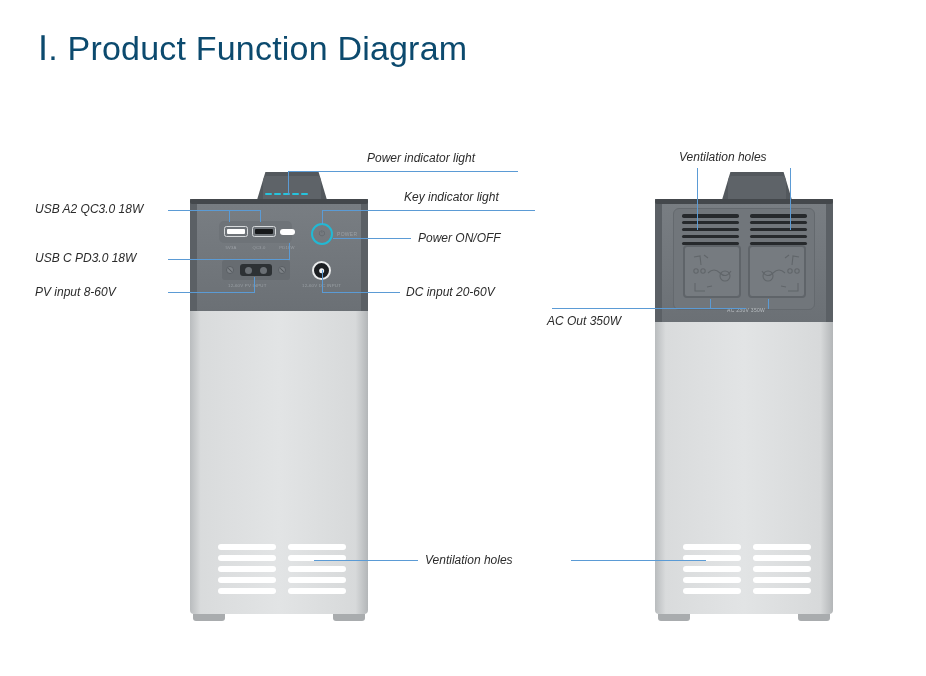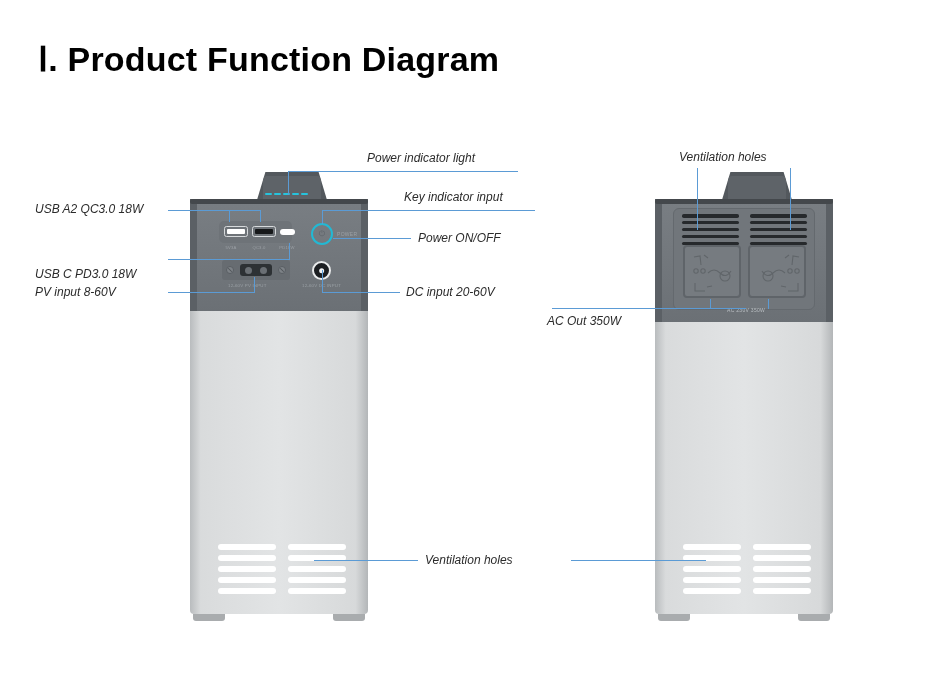--- a/index.html
+++ b/index.html
@@ -5,24 +5,24 @@
   * { box-sizing: border-box; margin: 0; padding: 0; }
   body {
     width: 926px; height: 676px;
     background: #ffffff;
     font-family: "Liberation Sans", sans-serif;
     position: relative;
     overflow: hidden;
   }
   .page-title {
     position: absolute;
-    left: 38px; top: 39px;
+    left: 38px; top: 28px;
     font-size: 34px;
-    color: #000000;
-    font-weight: 700;
+    color: #0c4a6e;
+    font-weight: 400;
     letter-spacing: 0.2px;
     white-space: nowrap;
   }
 
   
   .device { position: absolute; }
 
   .handle {
     position: absolute;
     background: #53585d;
@@ -403,37 +403,37 @@
         <span></span>
         <span></span>
     </div>
   </div>
 </div>
 
 <div class="label" style="left:367px; top:152px;">Power indicator light</div>
 <div class="lead h" style="left:288px; top:171px; width:230px;"></div>
 <div class="lead v" style="left:288px; top:171px; height:24px;"></div>
 
-<div class="label" style="left:404px; top:191px;">Key indicator input</div>
+<div class="label" style="left:404px; top:191px;">Key indicator light</div>
 <div class="lead h" style="left:322px; top:210px; width:213px;"></div>
 <div class="lead v" style="left:322px; top:210px; height:14px;"></div>
 
 <div class="label" style="left:418px; top:232px;">Power ON/OFF</div>
 <div class="lead h" style="left:333px; top:238px; width:78px;"></div>
 
 <div class="label" style="left:406px; top:286px;">DC input 20-60V</div>
 <div class="lead h" style="left:322px; top:292px; width:78px;"></div>
 <div class="lead v" style="left:322px; top:270px; height:22px;"></div>
 
 <div class="label" style="left:35px; top:203px;">USB A2 QC3.0 18W</div>
 <div class="lead h" style="left:168px; top:210px; width:93px;"></div>
 <div class="lead v" style="left:229px; top:210px; height:12px;"></div>
 <div class="lead v" style="left:260px; top:210px; height:12px;"></div>
 
-<div class="label" style="left:35px; top:268px;">USB C PD3.0 18W</div>
+<div class="label" style="left:35px; top:252px;">USB C PD3.0 18W</div>
 <div class="lead h" style="left:168px; top:259px; width:122px;"></div>
 <div class="lead v" style="left:289px; top:243px; height:16px;"></div>
 
 <div class="label" style="left:35px; top:286px;">PV input 8-60V</div>
 <div class="lead h" style="left:168px; top:292px; width:87px;"></div>
 <div class="lead v" style="left:254px; top:277px; height:15px;"></div>
 
 <div class="label" style="left:679px; top:151px;">Ventilation holes</div>
 <div class="lead v" style="left:697px; top:168px; height:62px;"></div>
 <div class="lead v" style="left:790px; top:168px; height:62px;"></div>

